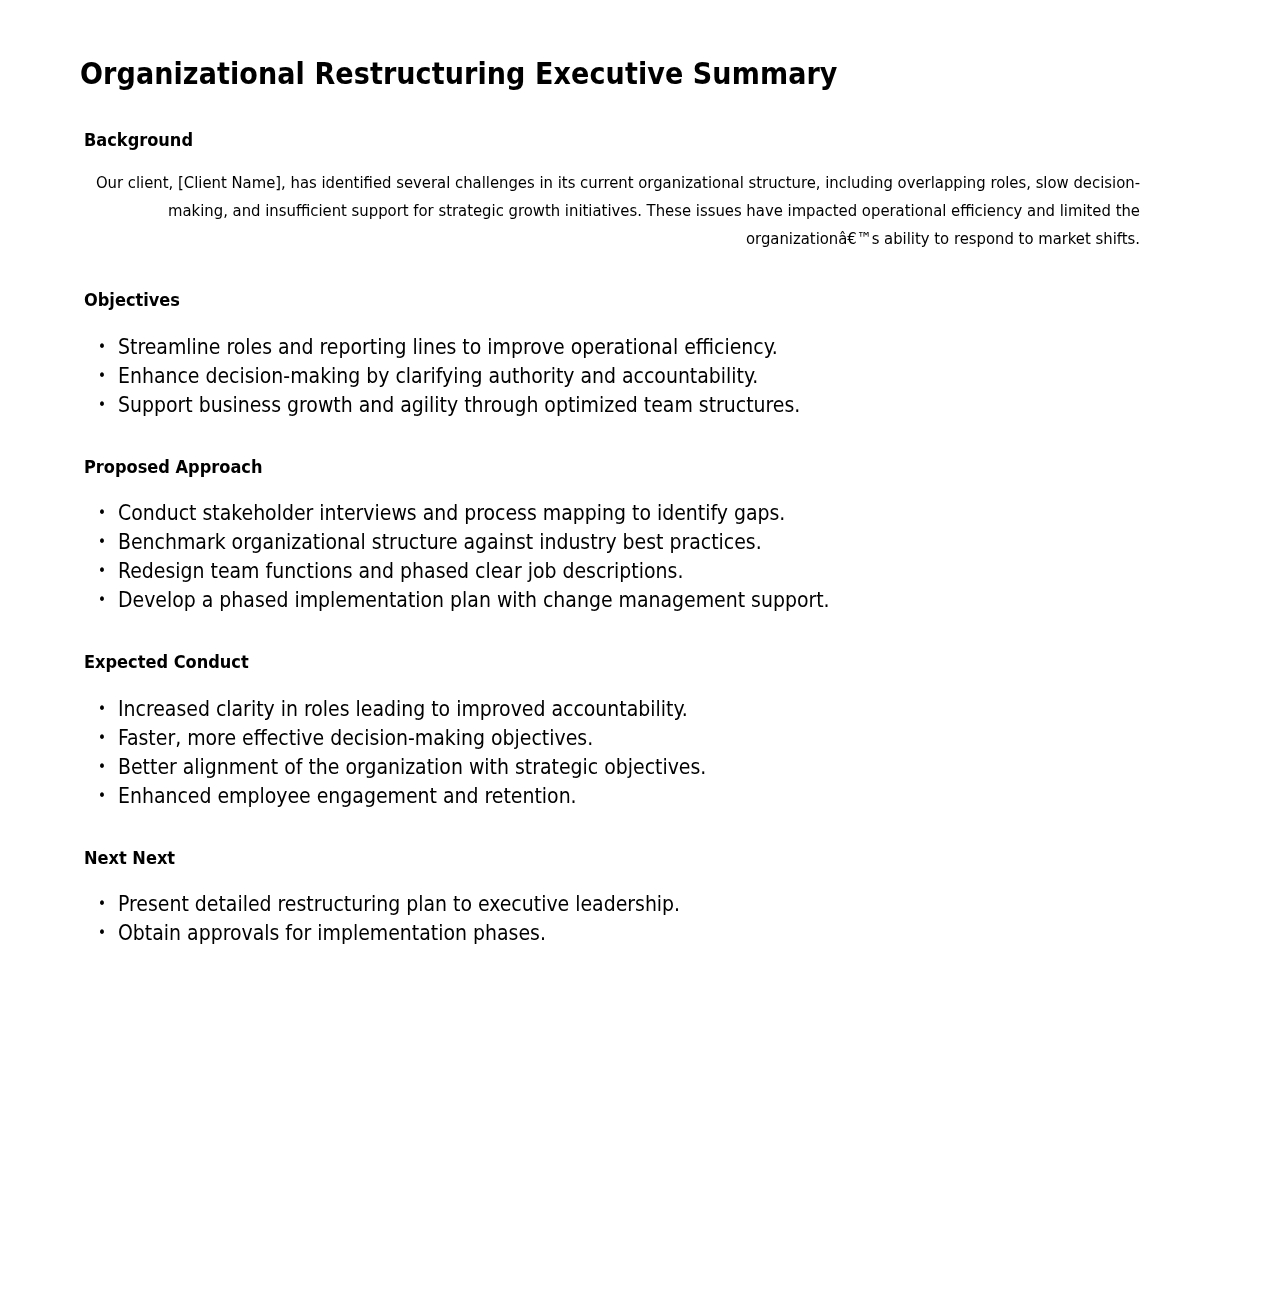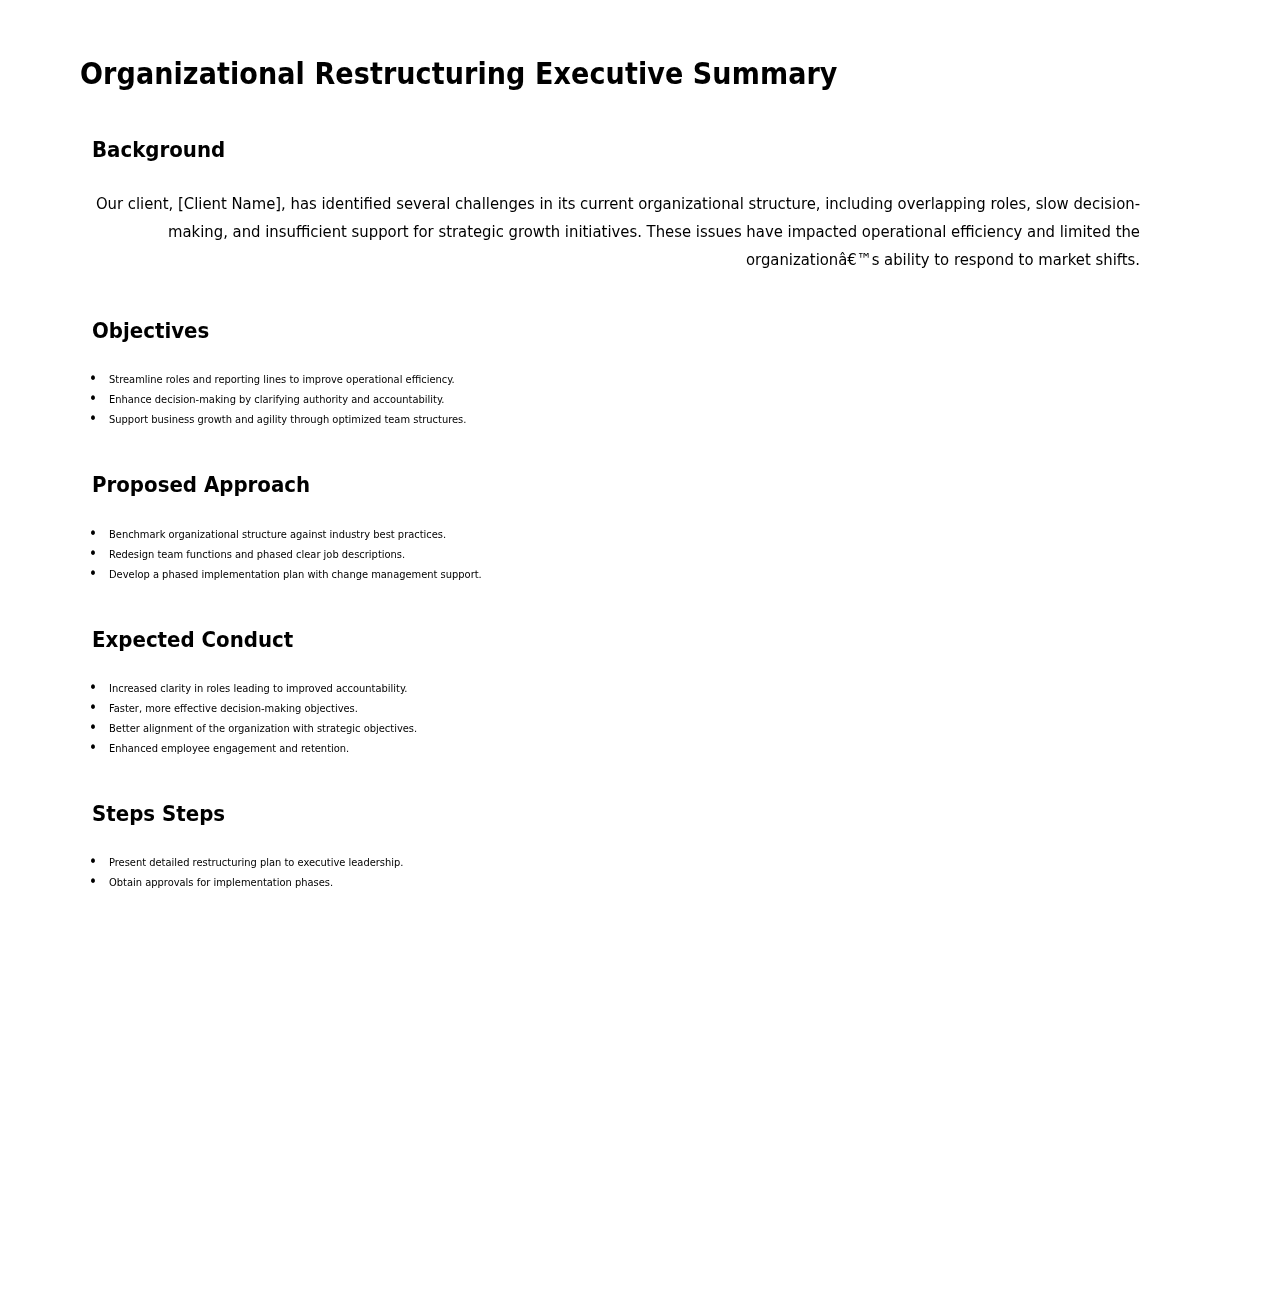--- a/index.html
+++ b/index.html
@@ -29,25 +29,25 @@
     font-stretch: condensed;
     line-height: 1.15;
     margin: 0;
     padding-top: 57px;
     letter-spacing: 0.1px;
   }
   .section {
     margin: 0;
   }
   .section-heading {
-    font-size: 22px;
+    font-size: 18px;
     font-weight: bold;
     font-stretch: condensed;
     line-height: 1.2;
-    margin: 12px;
+    margin: 4px;
     padding: 0;
   }
   .section-background .section-heading {
     padding-top: 33px;
   }
   .section-objectives .section-heading {
     padding-top: 32px;
   }
   .section-approach .section-heading,
   .section-outcomes .section-heading,
@@ -61,23 +61,23 @@
     padding-top: 15px;
     max-width: 1110px;
     text-align: right;
   }
   ul.bullet-list {
     list-style: none;
     margin: 0;
     padding: 13px 0 0 0;
   }
   ul.bullet-list li {
-    font-size: 11px;
+    font-size: 21px;
     line-height: 19px;
-    margin: 1px;
+    margin: 10px;
     padding: 0 0 0 28px;
     position: relative;
   }
   ul.bullet-list li::before {
     content: "\2022";
     position: absolute;
     left: 8px;
     top: 0;
     font-size: 15px;
     line-height: 19px;
@@ -103,38 +103,39 @@
     <ul class="bullet-list">
       <li>Streamline roles and reporting lines to improve operational efficiency.</li>
       <li>Enhance decision-making by clarifying authority and accountability.</li>
       <li>Support business growth and agility through optimized team structures.</li>
     </ul>
   </div>
 
   <div class="section section-approach">
     <h2 class="section-heading">Proposed Approach</h2>
     <ul class="bullet-list">
+      <li>Conduct stakeholder interviews and process mapping to identify gaps.</li>
       <li>Benchmark organizational structure against industry best practices.</li>
       <li>Redesign team functions and phased clear job descriptions.</li>
       <li>Develop a phased implementation plan with change management support.</li>
     </ul>
   </div>
 
   <div class="section section-outcomes">
     <h2 class="section-heading">Expected Conduct</h2>
     <ul class="bullet-list">
       <li>Increased clarity in roles leading to improved accountability.</li>
       <li>Faster, more effective decision-making objectives.</li>
       <li>Better alignment of the organization with strategic objectives.</li>
       <li>Enhanced employee engagement and retention.</li>
     </ul>
   </div>
 
   <div class="section section-next">
-    <h2 class="section-heading">Steps Steps</h2>
+    <h2 class="section-heading">Next Next</h2>
     <ul class="bullet-list">
       <li>Present detailed restructuring plan to executive leadership.</li>
       <li>Obtain approvals for implementation phases.</li>
     </ul>
   </div>
 
   <div class="spacer-tail"></div>
 
 </div>
 

